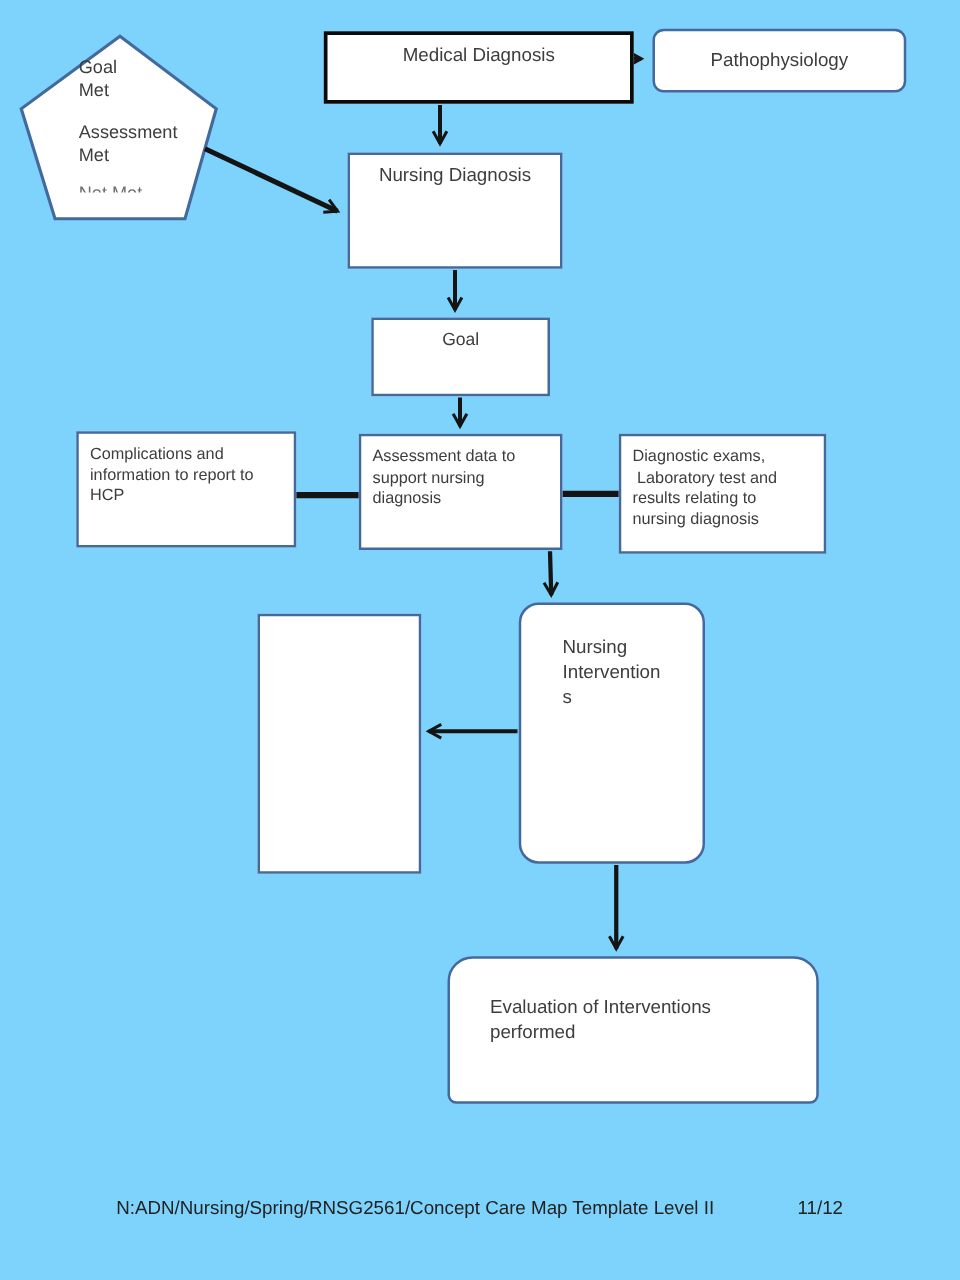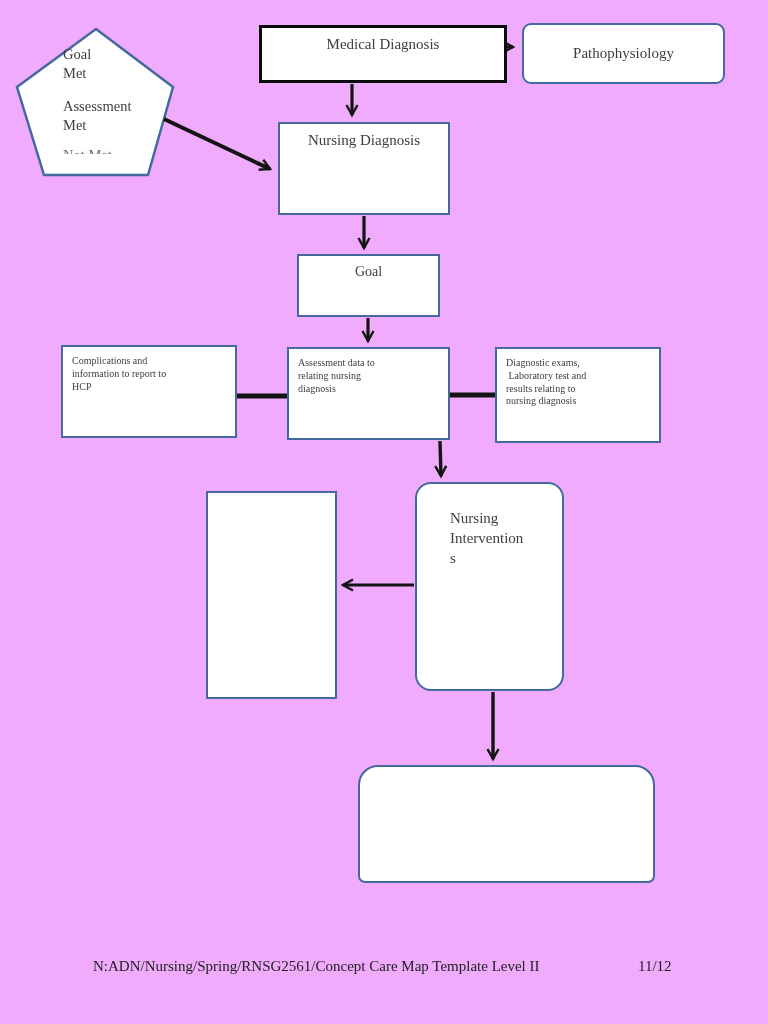--- a/index.html
+++ b/index.html
@@ -1,34 +1,34 @@
 <!DOCTYPE html>
 <html><head>
 <meta charset="utf-8">
 <style>
   html,body{margin:0;padding:0;background:#ffffff;}
   .page{
-    position:relative;width:768px;height:1024px;background:#f0abfc;overflow:hidden;
-    font-family:Liberation Serif, serif;color:#3d3d3d;
+    position:relative;width:768px;height:1024px;background:#7dd3fc;overflow:hidden;
+    font-family:Liberation Sans, sans-serif;color:#3d3d3d;
   }
   .layer{position:absolute;left:0;top:0;width:768px;height:1024px;}
   .box{
     position:absolute;box-sizing:border-box;background:#ffffff;
     border:2.5px solid #44699d;
   }
   .box.black{border:3px solid #0a0a0a;}
   .box .lbl{white-space:pre-wrap;line-height:1.28;}
   .center-top{display:flex;justify-content:center;padding-top:7px;text-align:center;}
   .center-mid{display:flex;justify-content:center;align-items:center;text-align:center;}
   .rounded8{border-radius:9px;}
   .rounded16{border-radius:16px;}
   .eval-round{border-radius:20px 20px 7px 7px;}
   .fs15{font-size:15px;}
   .fs14{font-size:14px;}
-  .fs13{font-size:10px;}
+  .fs13{font-size:13px;}
   .pad-side{padding:8px 4px 8px 9px;}
   .pentagon-text{
     position:absolute;left:63px;top:45px;width:100px;font-size:14.5px;line-height:19px;
     color:#3d3d3d;
   }
   .pentagon-text .block{white-space:pre-wrap;}
   .gap1{margin-bottom:14px;}
   .gap2{margin-bottom:11px;}
   .clipped{height:8px;overflow:hidden;opacity:0.75;}
   .ni-label{position:absolute;left:450px;top:508px;width:106px;font-size:15px;line-height:20px;white-space:pre-wrap;}
@@ -70,60 +70,62 @@
 Met</div>
     <div class="clipped">
       <div class="block">Not Met</div>
     </div>
   </div>
 
   <div class="box black center-top fs15" style="left:259px;top:25px;width:248px;height:58px;">
     <span class="lbl">Medical Diagnosis</span>
   </div>
 
-  <div class="box rounded8 center-mid fs15" style="left:522px;top:23px;width:203px;height:61px;">
+  <div class="box rounded8 center-mid fs15" style="left:522px;top:23px;width:203px;height:51px;">
     <span class="lbl">Pathophysiology</span>
   </div>
 
   <div class="box center-top fs15" style="left:278px;top:122px;width:172px;height:93px;">
     <span class="lbl">Nursing Diagnosis</span>
   </div>
 
   <div class="box center-top fs14" style="left:297px;top:254px;width:143px;height:63px;">
     <span class="lbl">Goal</span>
   </div>
 
   <div class="box pad-side fs13" style="left:61px;top:345px;width:176px;height:93px;">
     <span class="lbl">Complications and
 information to report to
 HCP</span>
   </div>
 
   <div class="box pad-side fs13" style="left:287px;top:347px;width:163px;height:93px;">
     <span class="lbl">Assessment data to
-relating nursing
+support nursing
 diagnosis</span>
   </div>
 
   <div class="box pad-side fs13" style="left:495px;top:347px;width:166px;height:96px;">
     <span class="lbl">Diagnostic exams,
  Laboratory test and
 results relating to
 nursing diagnosis</span>
   </div>
 
   <div class="box" style="left:206px;top:491px;width:131px;height:208px;">
     <span class="lbl"></span>
   </div>
 
   <div class="box rounded16" style="left:415px;top:482px;width:149px;height:209px;"></div>
   <div class="ni-label">Nursing
 Intervention
 s</div>
 
   <div class="box eval-round" style="left:358px;top:765px;width:297px;height:118px;"></div>
+  <div class="eval-label">Evaluation of Interventions
+performed</div>
 
   <div class="footer">
     <span class="path">N:ADN/Nursing/Spring/RNSG2561/Concept Care Map Template Level II</span>
     <span class="pageno">11/12</span>
   </div>
 
 </div>
 
 </body></html>

